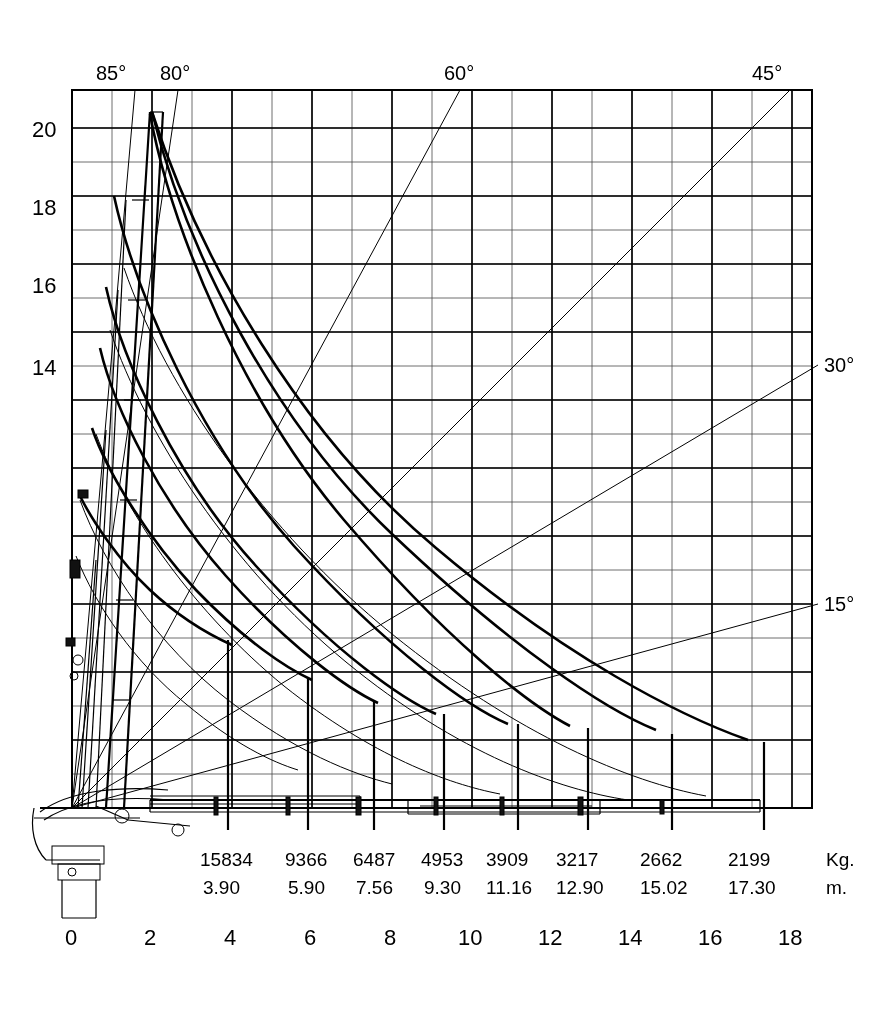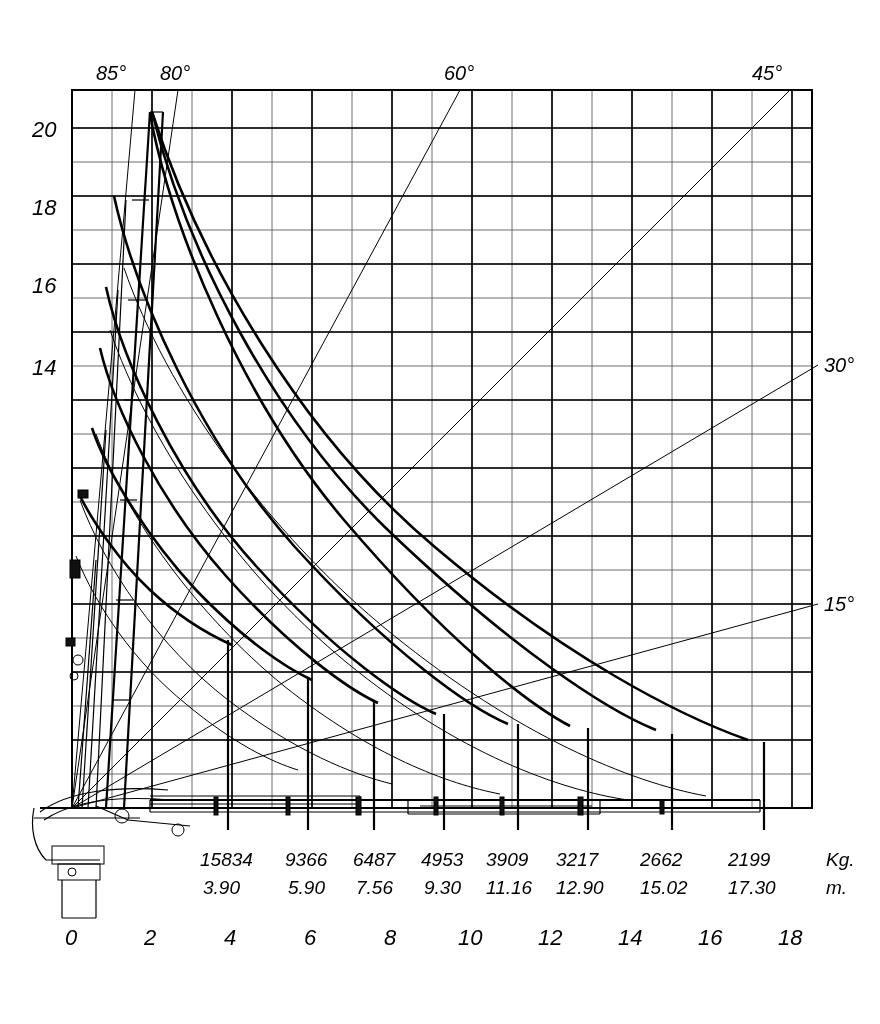--- a/index.html
+++ b/index.html
@@ -13,21 +13,20 @@
     font-family: "Liberation Sans", sans-serif;
     color: #000000;
     overflow: hidden;
     position: relative;
   }
   #chart-root {
     position: absolute;
     left: 0; top: 0;
     width: 880px;
     height: 1024px;
-    font-style: italic;
   }
   svg.chart-svg {
     position: absolute;
     left: 0; top: 0;
     width: 880px;
     height: 1024px;
     display: block;
   }
   .axis-text {
     font-family: "Liberation Sans", sans-serif;

